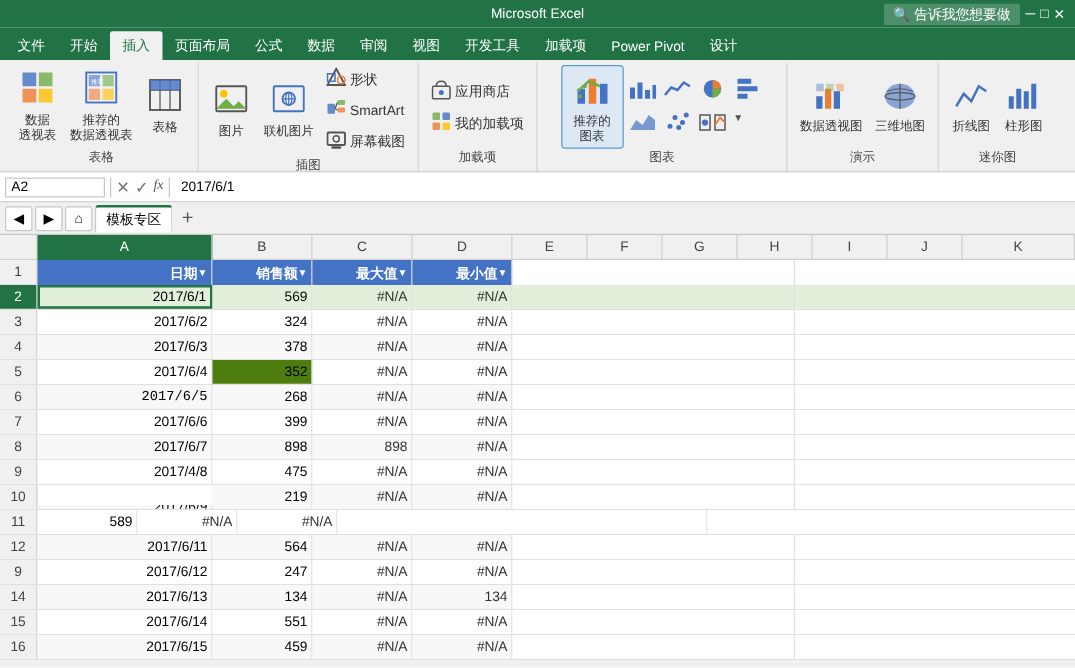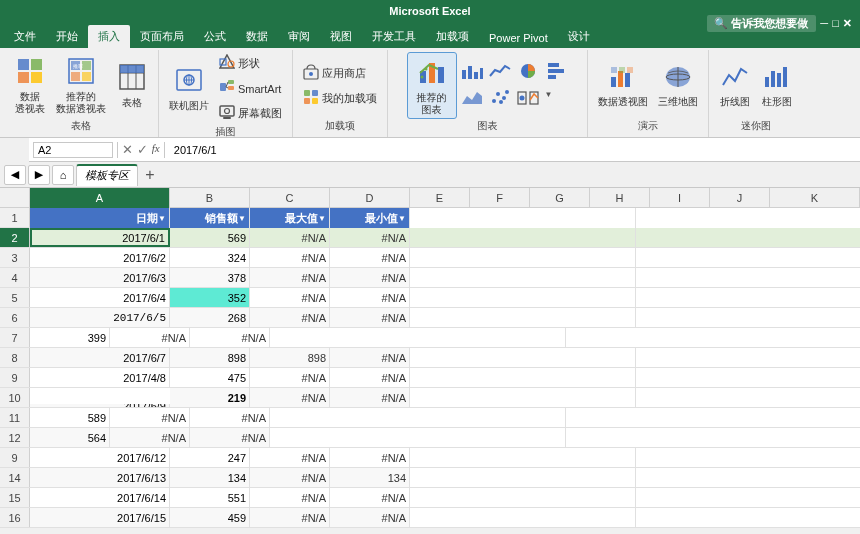--- a/index.html
+++ b/index.html
@@ -7,21 +7,20 @@
 
     
     .title-bar {
       background: #217346;
       color: white;
       height: 22px;
       display: flex;
       align-items: center;
       padding: 0 22px;
       font-size: 11px;
-      font-weight: bold;
     }
 
     
     .ribbon-tabs {
       background: #217346;
       display: flex;
       align-items: flex-end;
       padding: 0 4px;
       height: 26px;
     }
@@ -128,21 +127,20 @@
 
     
     .formula-bar {
       display: flex;
       align-items: center;
       height: 24px;
       background: white;
       border-bottom: 1px solid #c8c8c8;
       padding: 0 4px;
       gap: 4px;
-      margin-left: 29px;
     }
     .name-box {
       width: 80px;
       border: 1px solid #c8c8c8;
       padding: 1px 4px;
       font-size: 11px;
       background: white;
     }
     .formula-bar-divider {
       width: 1px;
@@ -188,21 +186,20 @@
       display: flex;
       align-items: center;
       padding: 2px 8px;
       background: white;
       border: 1px solid #c8c8c8;
       border-bottom: none;
       border-radius: 3px 3px 0 0;
       cursor: pointer;
       font-size: 11px;
       height: 22px;
-      font-style: italic;
     }
     .tab-item.active {
       background: white;
       border-top: 2px solid #217346;
     }
     .tab-add {
       display: flex;
       align-items: center;
       justify-content: center;
       width: 20px;
@@ -290,21 +287,21 @@
     .dropdown-arrow { font-size: 8px; color: white; }
 
     
     .row-1 .cell { background: #4472c4; color: white; font-weight: bold; height: 20px; }
     .row-1 .row-num { background: #f0f0f0; color: #444; }
 
     
     .right-bar {
       position: fixed;
       right: 8px;
-      top: 12px;
+      top: 0;
       height: 22px;
       display: flex;
       align-items: center;
       gap: 4px;
       justify-content: center;
     }
     .right-bar span { color: white; font-size: 11px; }
 
     
     .data-row:nth-child(even) .cell:not(.header-cell) { background: #f8f8f8; }
@@ -385,20 +382,30 @@
       </div>
     </div>
     <div class="ribbon-group-label">表格</div>
   </div>
 
   <div class="ribbon-group">
     <div class="ribbon-items">
       <div class="ribbon-btn">
         <span class="btn-icon">
           <svg width="28" height="28" viewBox="0 0 28 28">
+            <rect x="2" y="4" width="24" height="20" fill="none" stroke="#555" stroke-width="1.5" rx="1"></rect>
+            <circle cx="8" cy="10" r="3" fill="#ffc000"></circle>
+            <polyline points="2,22 10,14 16,20 20,16 26,22" fill="#70ad47" stroke="none"></polyline>
+          </svg>
+        </span>
+        <span class="btn-label">图片</span>
+      </div>
+      <div class="ribbon-btn">
+        <span class="btn-icon">
+          <svg width="28" height="28" viewBox="0 0 28 28">
             <rect x="2" y="4" width="24" height="20" fill="none" stroke="#4472c4" stroke-width="1.5" rx="1"></rect>
             <circle cx="14" cy="14" r="5" fill="none" stroke="#4472c4" stroke-width="1.5"></circle>
             <line x1="14" y1="9" x2="14" y2="19" stroke="#4472c4" stroke-width="1"></line>
             <ellipse cx="14" cy="14" rx="2.5" ry="5" fill="none" stroke="#4472c4" stroke-width="1"></ellipse>
             <line x1="9" y1="14" x2="19" y2="14" stroke="#4472c4" stroke-width="1"></line>
           </svg>
         </span>
         <span class="btn-label">联机图片</span>
       </div>
       <div class="ribbon-group-col">
@@ -696,37 +703,38 @@
     <div class="cell date-col" style="justify-content:flex-end; background:#f8f8f8; ">2017/6/3</div>
     <div class="cell sales-col" style="justify-content:flex-end; background:#f8f8f8;">378</div>
     <div class="cell max-col na-text" style="justify-content:flex-end; background:#f8f8f8;">#N/A</div>
     <div class="cell min-col na-text" style="justify-content:flex-end; background:#f8f8f8;">#N/A</div>
     <div class="cell empty-col" style="background:white;"></div>
     <div class="cell" style="flex:1; border-right:none; background:white;"></div>
   </div>
         <div class="data-row">
     <div class="row-num" style="">5</div>
     <div class="cell date-col" style="justify-content:flex-end; background:white; ">2017/6/4</div>
-    <div class="cell sales-col" style="justify-content:flex-end; background:#5eead4;">352</div>
+    <div class="cell sales-col" style="justify-content:flex-end; background:#4d7c0f;">352</div>
     <div class="cell max-col na-text" style="justify-content:flex-end; background:white;">#N/A</div>
     <div class="cell min-col na-text" style="justify-content:flex-end; background:white;">#N/A</div>
     <div class="cell empty-col" style="background:white;"></div>
     <div class="cell" style="flex:1; border-right:none; background:white;"></div>
   </div>
         <div class="data-row">
     <div class="row-num" style="">6</div>
     <div class="cell date-col" style="justify-content:flex-end; background:#f8f8f8;font-family:Liberation Mono, monospace; ">2017/6/5</div>
     <div class="cell sales-col" style="justify-content:flex-end; background:#f8f8f8;">268</div>
     <div class="cell max-col na-text" style="justify-content:flex-end; background:#f8f8f8;">#N/A</div>
     <div class="cell min-col na-text" style="justify-content:flex-end; background:#f8f8f8;">#N/A</div>
     <div class="cell empty-col" style="background:white;"></div>
     <div class="cell" style="flex:1; border-right:none; background:white;"></div>
   </div>
         <div class="data-row">
     <div class="row-num" style="">7</div>
+    <div class="cell date-col" style="justify-content:flex-end; background:white; ">2017/6/6</div>
     <div class="cell sales-col" style="justify-content:flex-end; background:white;">399</div>
     <div class="cell max-col na-text" style="justify-content:flex-end; background:white;">#N/A</div>
     <div class="cell min-col na-text" style="justify-content:flex-end; background:white;">#N/A</div>
     <div class="cell empty-col" style="background:white;"></div>
     <div class="cell" style="flex:1; border-right:none; background:white;"></div>
   </div>
         <div class="data-row">
     <div class="row-num" style="">8</div>
     <div class="cell date-col" style="justify-content:flex-end; background:#f8f8f8; ">2017/6/7</div>
     <div class="cell sales-col" style="justify-content:flex-end; background:#f8f8f8;">898</div>
@@ -740,36 +748,37 @@
     <div class="cell date-col" style="justify-content:flex-end; background:white; ">2017/4/8</div>
     <div class="cell sales-col" style="justify-content:flex-end; background:white;">475</div>
     <div class="cell max-col na-text" style="justify-content:flex-end; background:white;">#N/A</div>
     <div class="cell min-col na-text" style="justify-content:flex-end; background:white;">#N/A</div>
     <div class="cell empty-col" style="background:white;"></div>
     <div class="cell" style="flex:1; border-right:none; background:white;"></div>
   </div>
         <div class="data-row">
     <div class="row-num" style="">10</div>
     <div class="cell date-col" style="justify-content:flex-end; background:#f8f8f8;margin-top:16px; ">2017/6/9</div>
-    <div class="cell sales-col" style="justify-content:flex-end; background:#f8f8f8;font-weight:bold;">219</div>
+    <div class="cell sales-col" style="justify-content:flex-end; background:#f8f8f8;">219</div>
     <div class="cell max-col na-text" style="justify-content:flex-end; background:#f8f8f8;">#N/A</div>
     <div class="cell min-col na-text" style="justify-content:flex-end; background:#f8f8f8;">#N/A</div>
     <div class="cell empty-col" style="background:white;"></div>
     <div class="cell" style="flex:1; border-right:none; background:white;"></div>
   </div>
         <div class="data-row">
     <div class="row-num" style="">11</div>
     <div class="cell sales-col" style="justify-content:flex-end; background:white;">589</div>
     <div class="cell max-col na-text" style="justify-content:flex-end; background:white;">#N/A</div>
     <div class="cell min-col na-text" style="justify-content:flex-end; background:white;">#N/A</div>
     <div class="cell empty-col" style="background:white;"></div>
     <div class="cell" style="flex:1; border-right:none; background:white;"></div>
   </div>
         <div class="data-row">
     <div class="row-num" style="">12</div>
+    <div class="cell date-col" style="justify-content:flex-end; background:#f8f8f8; ">2017/6/11</div>
     <div class="cell sales-col" style="justify-content:flex-end; background:#f8f8f8;">564</div>
     <div class="cell max-col na-text" style="justify-content:flex-end; background:#f8f8f8;">#N/A</div>
     <div class="cell min-col na-text" style="justify-content:flex-end; background:#f8f8f8;">#N/A</div>
     <div class="cell empty-col" style="background:white;"></div>
     <div class="cell" style="flex:1; border-right:none; background:white;"></div>
   </div>
         <div class="data-row">
     <div class="row-num" style="">9</div>
     <div class="cell date-col" style="justify-content:flex-end; background:white; ">2017/6/12</div>
     <div class="cell sales-col" style="justify-content:flex-end; background:white;">247</div>

